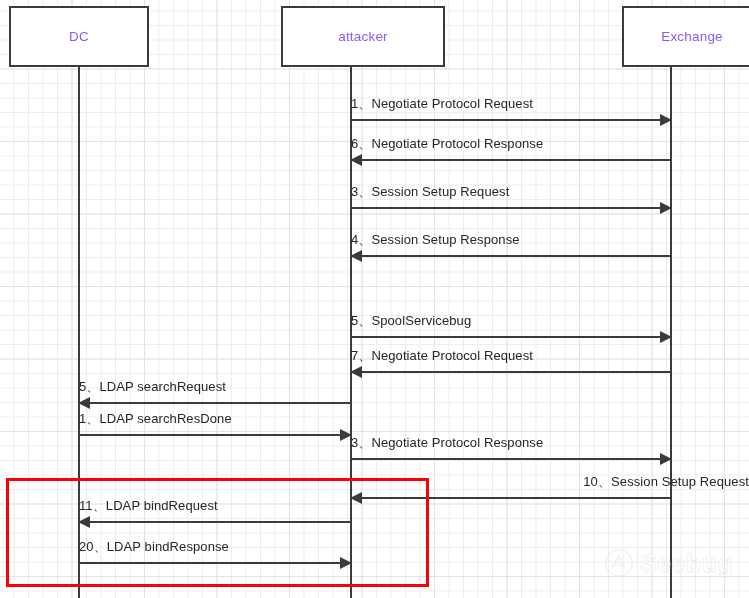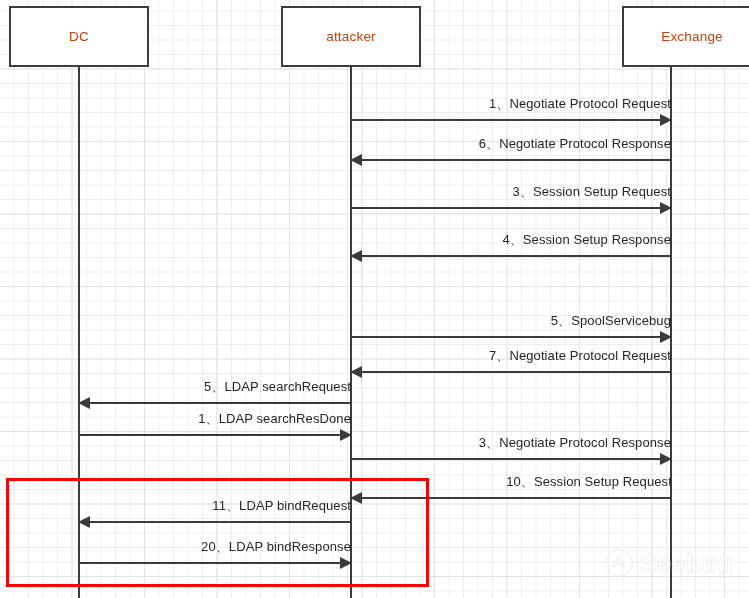--- a/index.html
+++ b/index.html
@@ -32,21 +32,21 @@
     position: absolute;
     box-sizing: border-box;
     background: #ffffff;
     border: 2px solid #3b3b3b;
     display: flex;
     align-items: center;
     justify-content: center;
   }
   .actor-label {
     font-size: 13.5px;
-    color: #c2410c;
+    color: #8b5cf6;
     letter-spacing: 0.2px;
     white-space: nowrap;
   }
 
   
   .lifeline {
     position: absolute;
     width: 2px;
     background: #3b3b3b;
   }
@@ -78,28 +78,28 @@
   }
   .msg.to-left .head {
     left: -1px;
     border-right: 12px solid #3b3b3b;
   }
   .msg .caption {
     position: absolute;
     left: 0;
     width: 100%;
     bottom: 6px;
-    text-align: right;
+    text-align: left;
     font-size: 13px;
     color: #262626;
     white-space: nowrap;
     letter-spacing: 0.1px;
   }
   .msg .caption.align-left {
-    text-align: center;
+    text-align: right;
     padding-left: 78px;
   }
 
   
   .highlight-box {
     position: absolute;
     box-sizing: border-box;
     border: 3px solid #fb0007;
     background: transparent;
   }
@@ -126,21 +126,21 @@
 </style>
 </head>
 <body>
 
 <div id="canvas">
 
   <div class="actor-box" style="left:9px; top:6px; width:140px; height:61px;">
     <span class="actor-label">DC</span>
   </div>
 
-  <div class="actor-box" style="left:281px; top:6px; width:140px; height:61px;">
+  <div class="actor-box" style="left:281px; top:6px; width:164px; height:61px;">
     <span class="actor-label">attacker</span>
   </div>
 
   <div class="actor-box" style="left:601px; top:6px; width:140px; height:61px;margin-left:21px;">
     <span class="actor-label">Exchange</span>
   </div>
 
   <div class="lifeline" style="left:78px; top:67px; height:531px;"></div>
   <div class="lifeline" style="left:350px; top:67px; height:531px;"></div>
   <div class="lifeline" style="left:670px; top:67px; height:531px;"></div>

